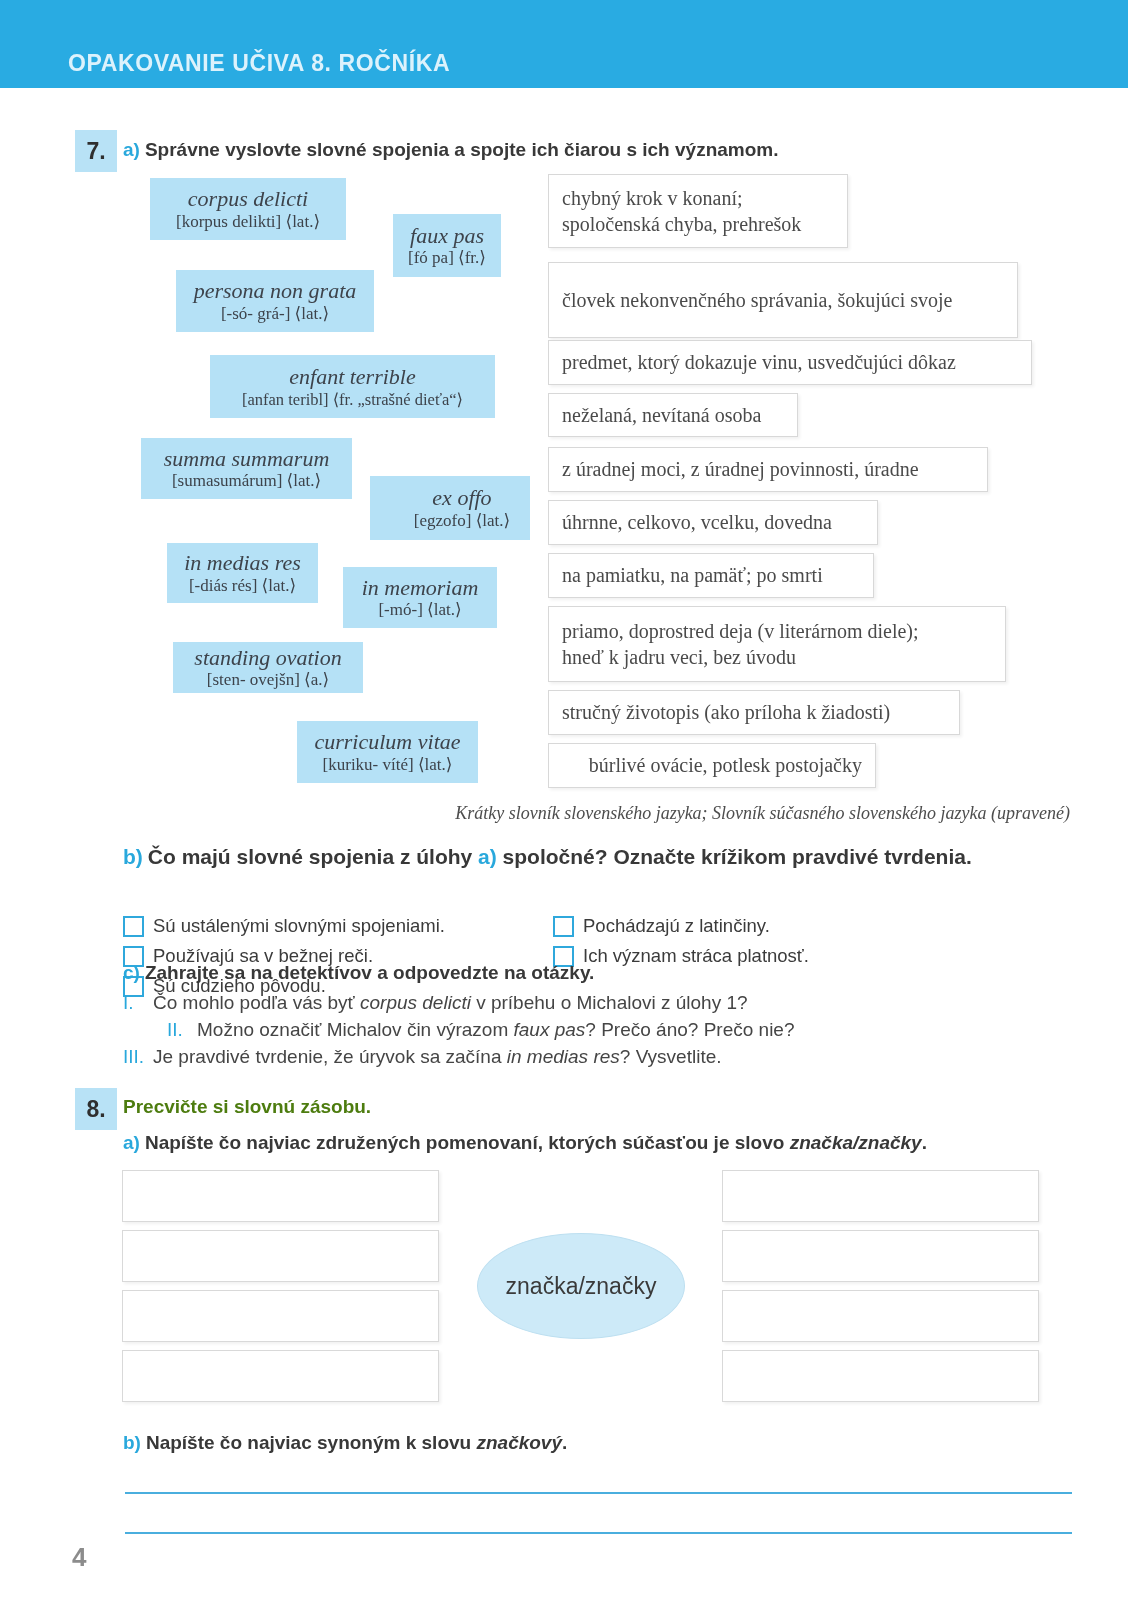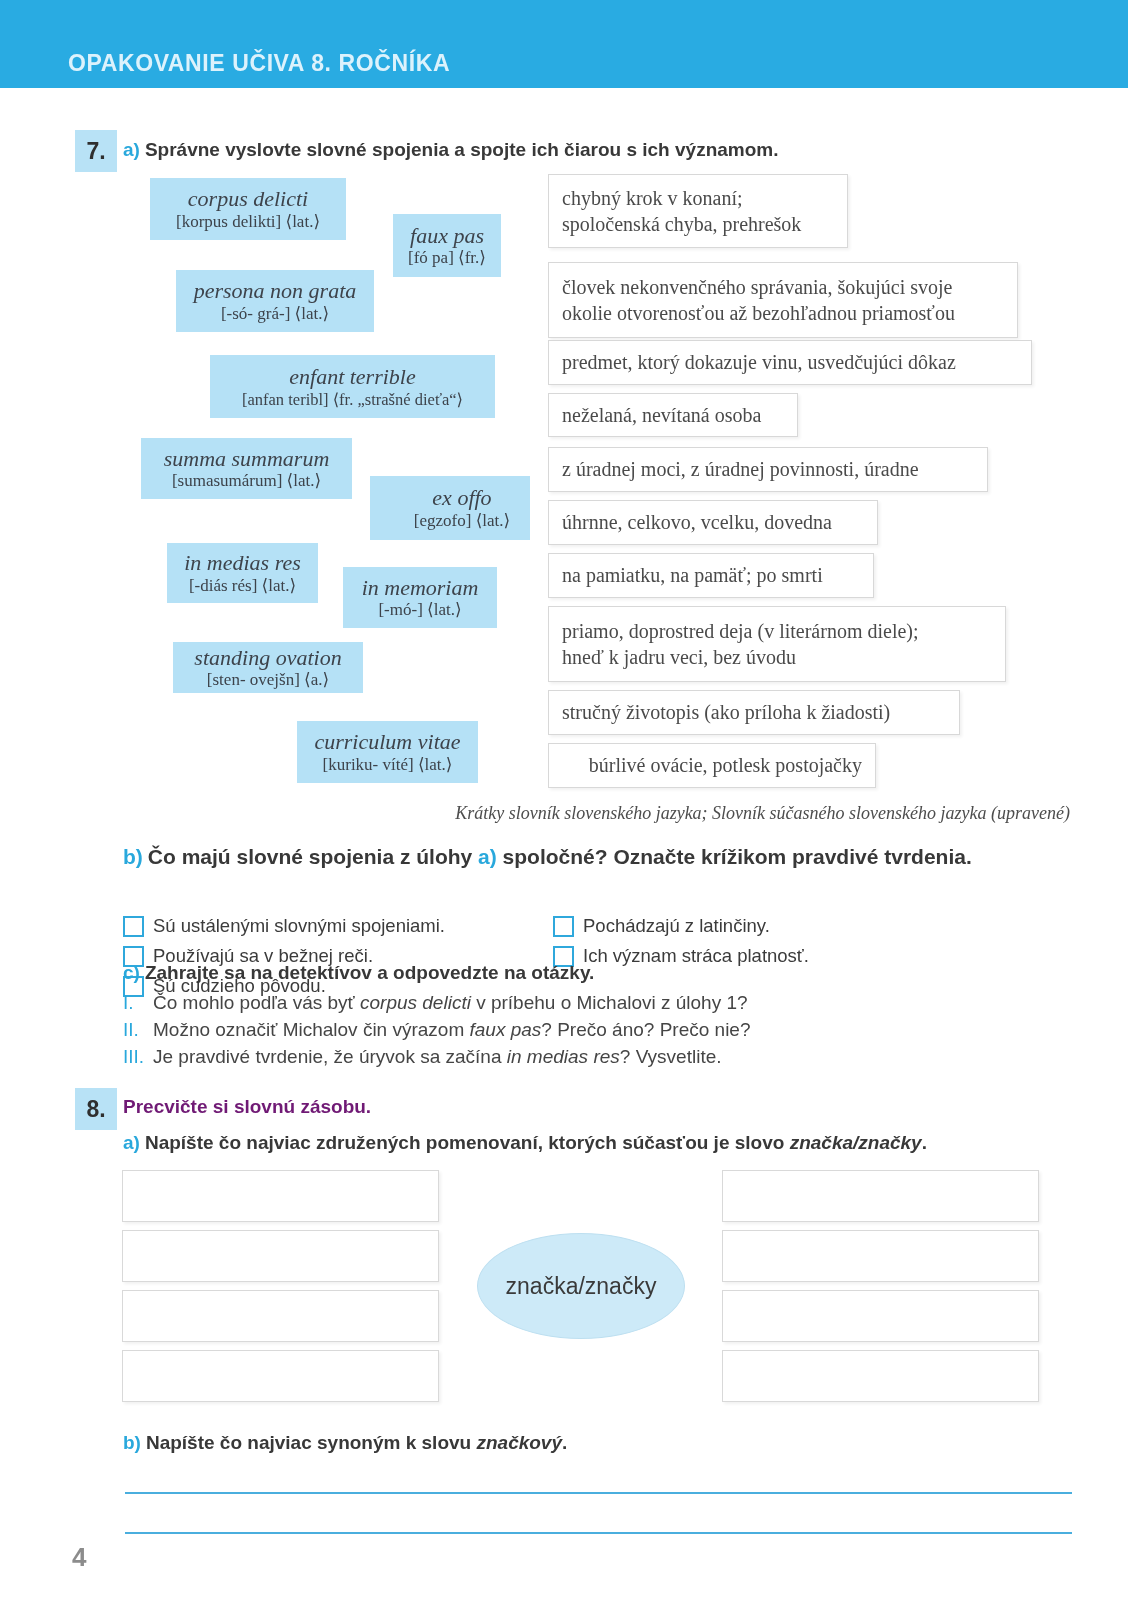--- a/index.html
+++ b/index.html
@@ -66,26 +66,26 @@
   .optrow{position:absolute;height:22px;display:flex;align-items:center;margin-top:47px;}
   .checkbox{width:17px;height:17px;border:2px solid #2fa8dc;background:#ffffff;
             margin-right:9px;flex:0 0 auto;}
   .optlabel{font-size:18.5px;color:#3b3b3b;white-space:nowrap;}
   .oL1{left:123px;top:868px;} .oL2{left:123px;top:898px;} .oL3{left:123px;top:928px;}
   .oR1{left:553px;top:868px;} .oR2{left:553px;top:898px;} .oR3{left:553px;top:928px;}
 
   
   .line7c{position:absolute;left:123px;top:962px;font-size:19px;}
   .question{position:absolute;left:123px;font-size:19px;color:#454545;white-space:nowrap;}
-  .q1{top:992px;} .q2{top:1019px;} .q3{top:1046px;}
+  .q1{top:992px;} .q2{top:1019px;margin-left:44px;} .q3{top:1046px;}
   .numeral{display:inline-block;width:30px;color:#29a8dc;}
   .qit{font-style:italic;}
 
   
-  .line8t{position:absolute;left:123px;top:1096px;font-size:19px;font-weight:bold;color:#701a75;}
+  .line8t{position:absolute;left:123px;top:1096px;font-size:19px;font-weight:bold;color:#4d7c0f;}
   .line8a{position:absolute;left:123px;top:1132px;font-size:19px;font-weight:bold;color:#383838;}
   .bold-it{font-style:italic;}
 
   .ansbox{position:absolute;width:315px;height:50px;background:#ffffff;border:1px solid #d9d9d9;
           box-shadow:2px 2px 3px rgba(0,0,0,0.06);}
   .aL1{left:122px;top:1170px;} .aL2{left:122px;top:1230px;}
   .aL3{left:122px;top:1290px;} .aL4{left:122px;top:1350px;}
   .aR1{left:722px;top:1170px;} .aR2{left:722px;top:1230px;}
   .aR3{left:722px;top:1290px;} .aR4{left:722px;top:1350px;}
 
@@ -152,21 +152,20 @@
     <span class="term">curriculum vitae</span>
     <span class="pron">[kuriku- víté] ⟨lat.⟩</span>
   </div>
 
   <div class="defbox d1">
     <span>chybný krok v konaní;</span>
     <span>spoločenská chyba, prehrešok</span>
   </div>
   <div class="defbox d2">
     <span>človek nekonvenčného správania, šokujúci svoje</span>
-    <span>okolie otvorenosťou až bezohľadnou priamosťou</span>
   </div>
   <div class="defbox d3">
     <span>predmet, ktorý dokazuje vinu, usvedčujúci dôkaz</span>
   </div>
   <div class="defbox d4">
     <span>neželaná, nevítaná osoba</span>
   </div>
   <div class="defbox d5">
     <span>z úradnej moci, z úradnej povinnosti, úradne</span>
   </div>

